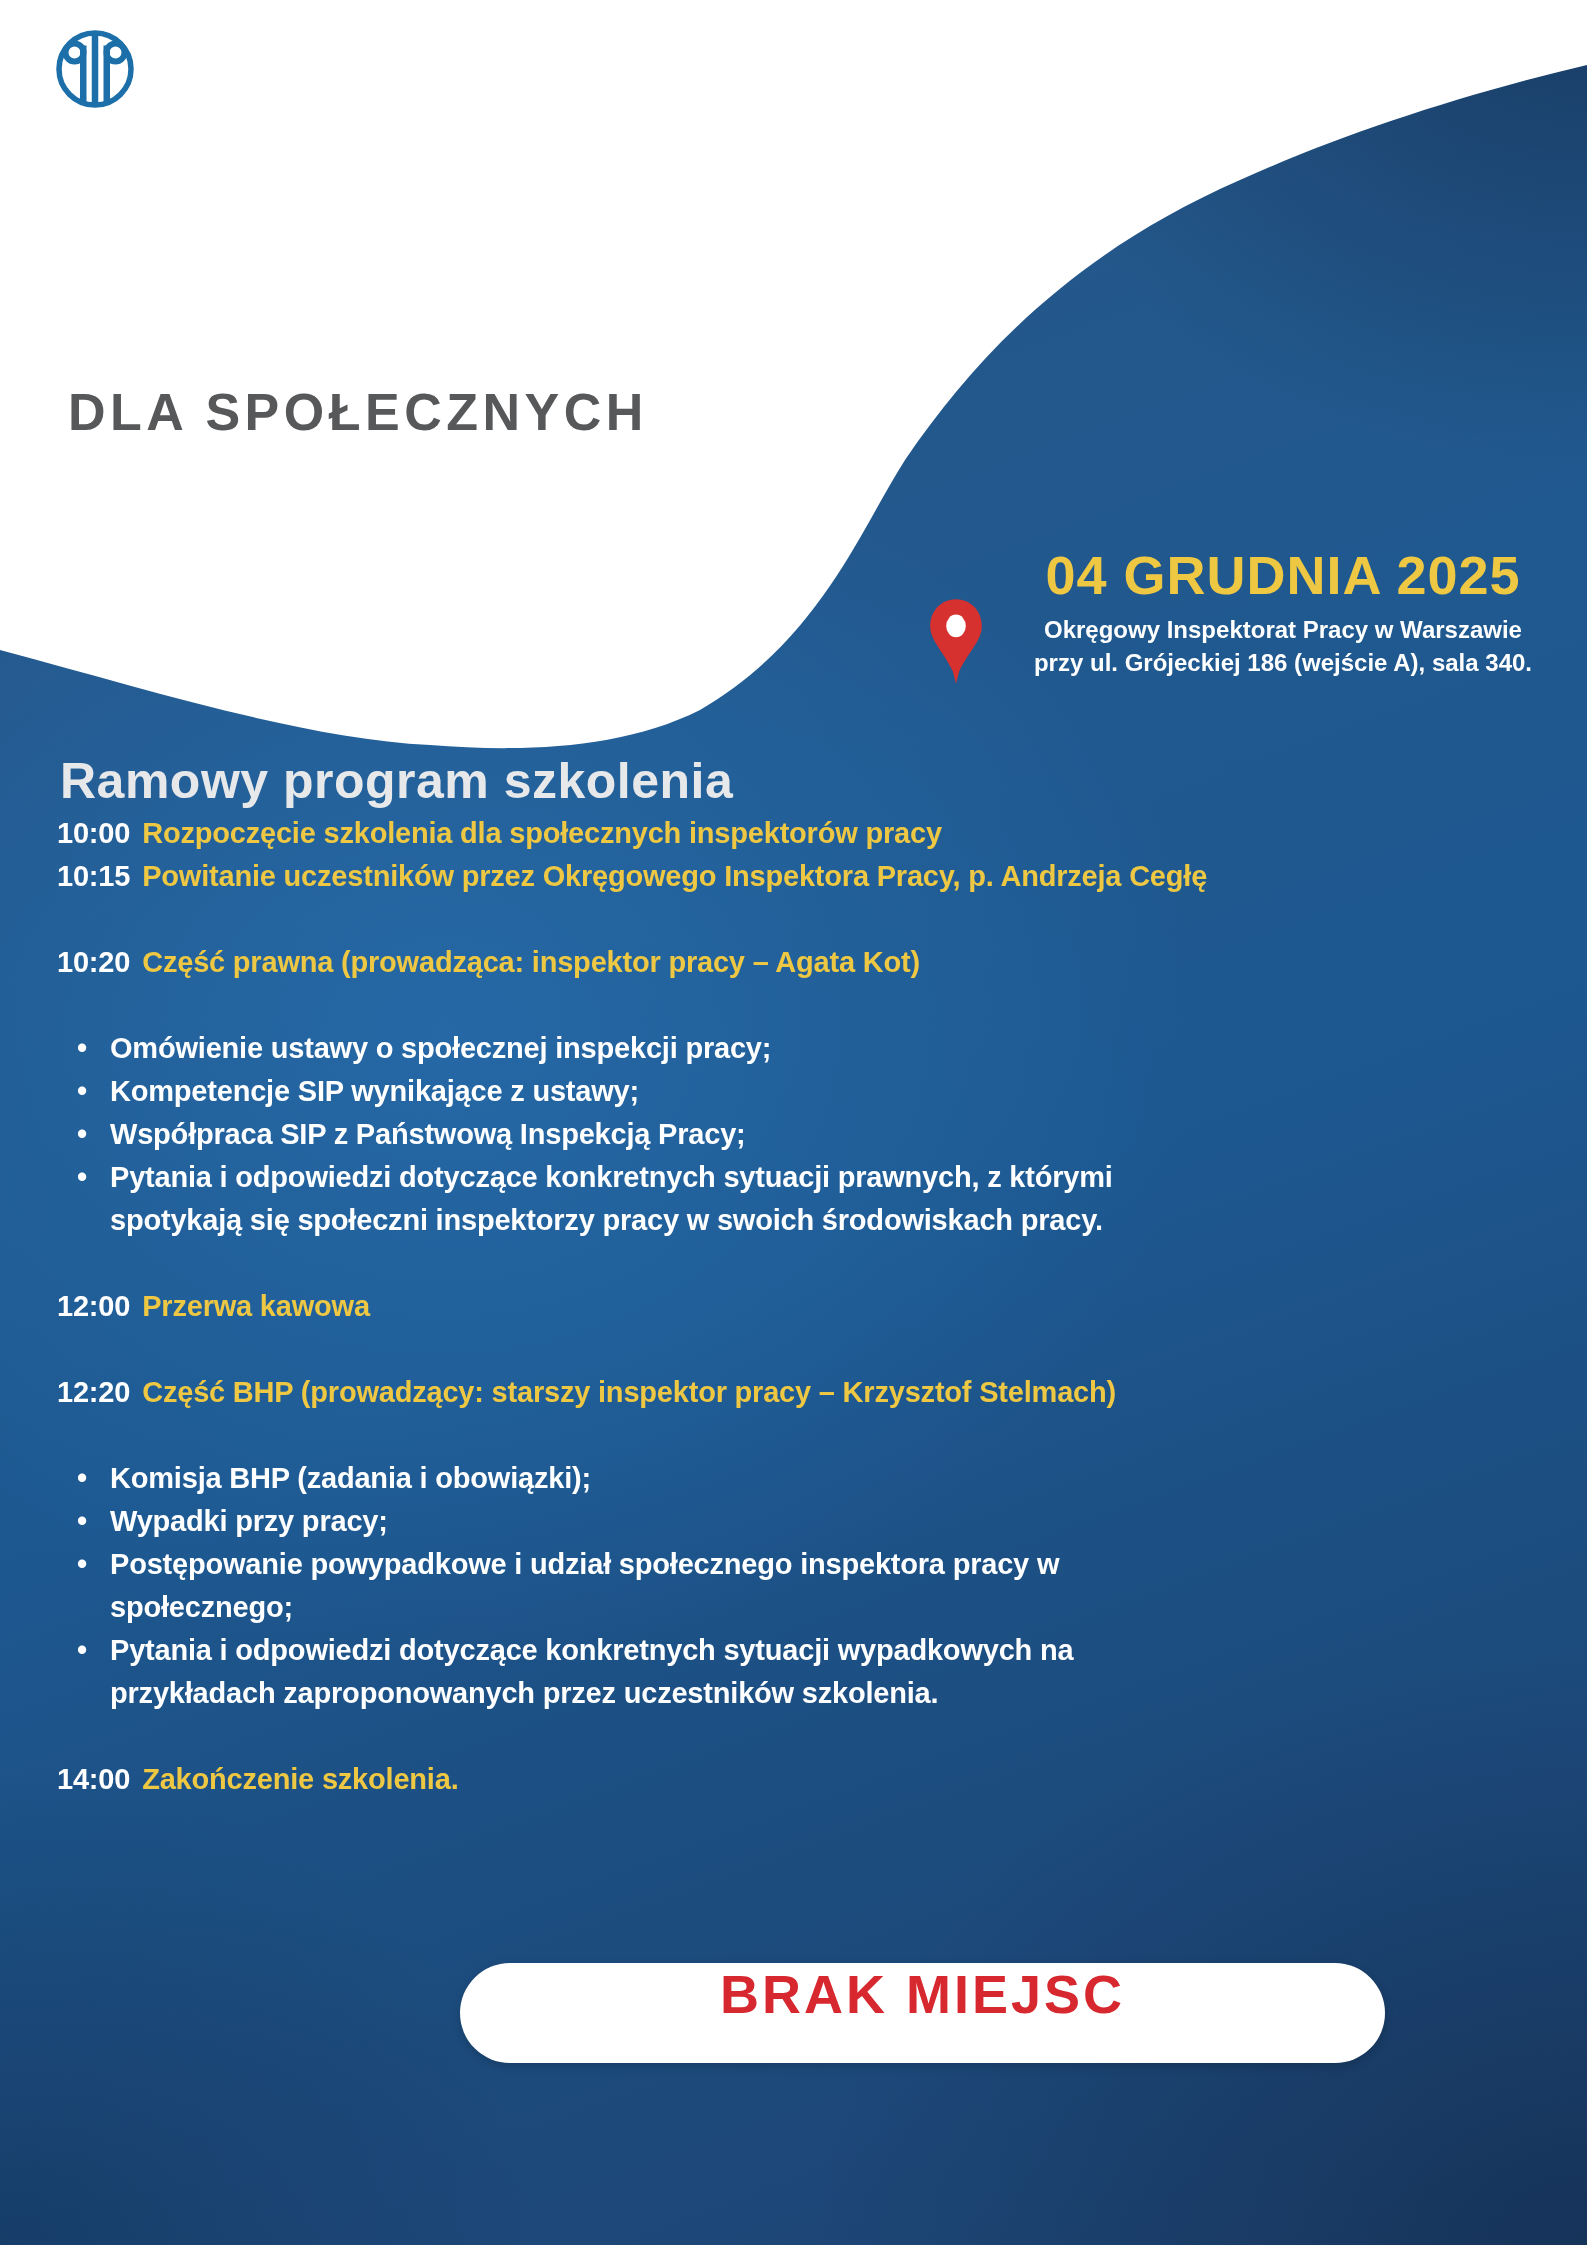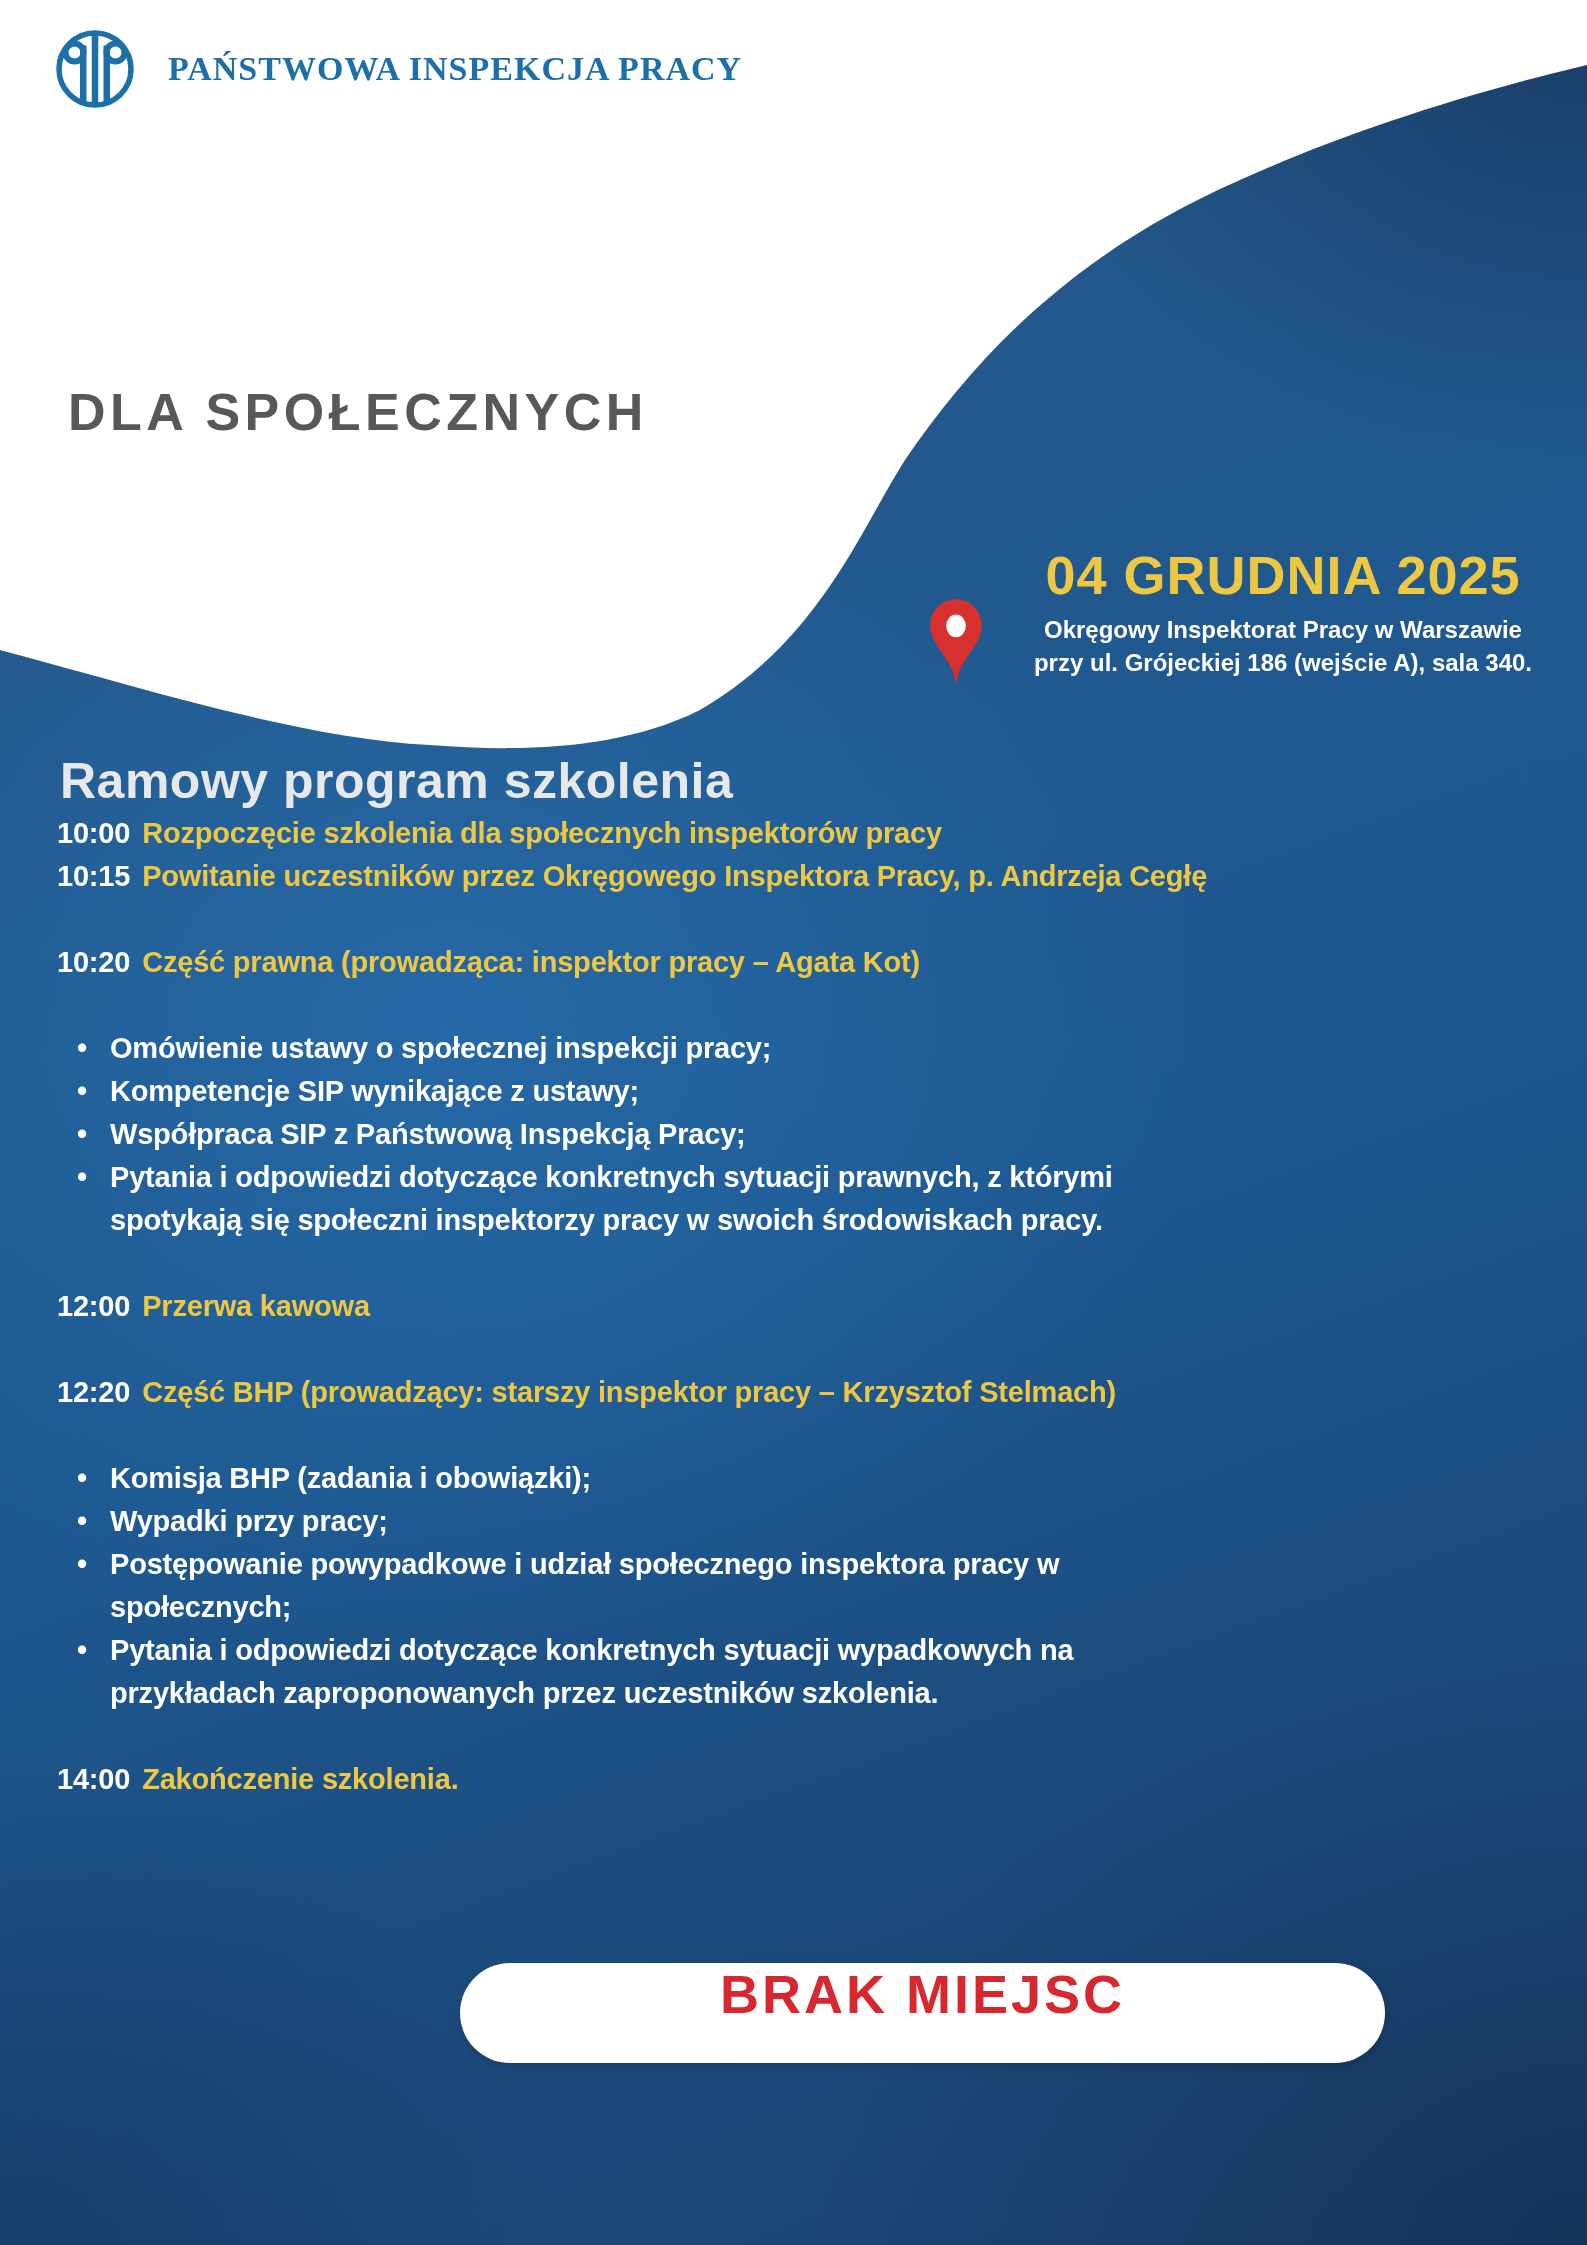--- a/index.html
+++ b/index.html
@@ -90,21 +90,20 @@
 
   <div class="brand-row">
     <svg class="brand-logo" viewBox="0 0 110 110" aria-hidden="true">
       <circle cx="55" cy="55" r="36" fill="none" stroke="#1C6FA8" stroke-width="5.5"></circle>
       <circle cx="34.5" cy="38.5" r="9" fill="none" stroke="#1C6FA8" stroke-width="6"></circle>
       <rect x="40" y="31.5" width="6.5" height="56" fill="#1C6FA8"></rect>
       <rect x="51.75" y="21" width="6.5" height="71" fill="#1C6FA8"></rect>
       <circle cx="75.5" cy="38.5" r="9" fill="none" stroke="#1C6FA8" stroke-width="6"></circle>
       <rect x="63.5" y="31.5" width="6.5" height="56" fill="#1C6FA8"></rect>
     </svg>
-    <div class="brand-text">PAŃSTWOWA INSPEKCJA PRACY</div>
   </div>
 
   <div class="hero-subtitle">
     <div>DLA SPOŁECZNYCH</div>
   </div>
 
   <svg class="pin" viewBox="0 0 60 92" aria-hidden="true">
     <path d="M30,4 C44,4 55,15 55,30 C55,44 44,52 33,74 L30,86 L27,74 C16,52 5,44 5,30 C5,15 16,4 30,4 Z" fill="#D6302F"></path>
     <ellipse cx="30" cy="30" rx="9.5" ry="11" fill="#FFFFFF"></ellipse>
   </svg>
@@ -152,21 +151,21 @@
     <div class="section">
       <div class="session-row">
         <span class="session-time">12:20</span><span class="session-topic">Część BHP (prowadzący: starszy inspektor pracy – Krzysztof Stelmach)</span>
       </div>
     </div>
 
     <div class="section">
       <div class="bullet-line first">Komisja BHP (zadania i obowiązki);</div>
       <div class="bullet-line first">Wypadki przy pracy;</div>
       <div class="bullet-line first">Postępowanie powypadkowe i udział społecznego inspektora pracy w</div>
-      <div class="bullet-line">społecznych;</div>
+      <div class="bullet-line">społecznego;</div>
       <div class="bullet-line first">Pytania i odpowiedzi dotyczące konkretnych sytuacji wypadkowych na</div>
       <div class="bullet-line">przykładach zaproponowanych przez uczestników szkolenia.</div>
     </div>
 
     <div class="section">
       <div class="session-row">
         <span class="session-time">14:00</span><span class="session-topic">Zakończenie szkolenia.</span>
       </div>
     </div>
 

